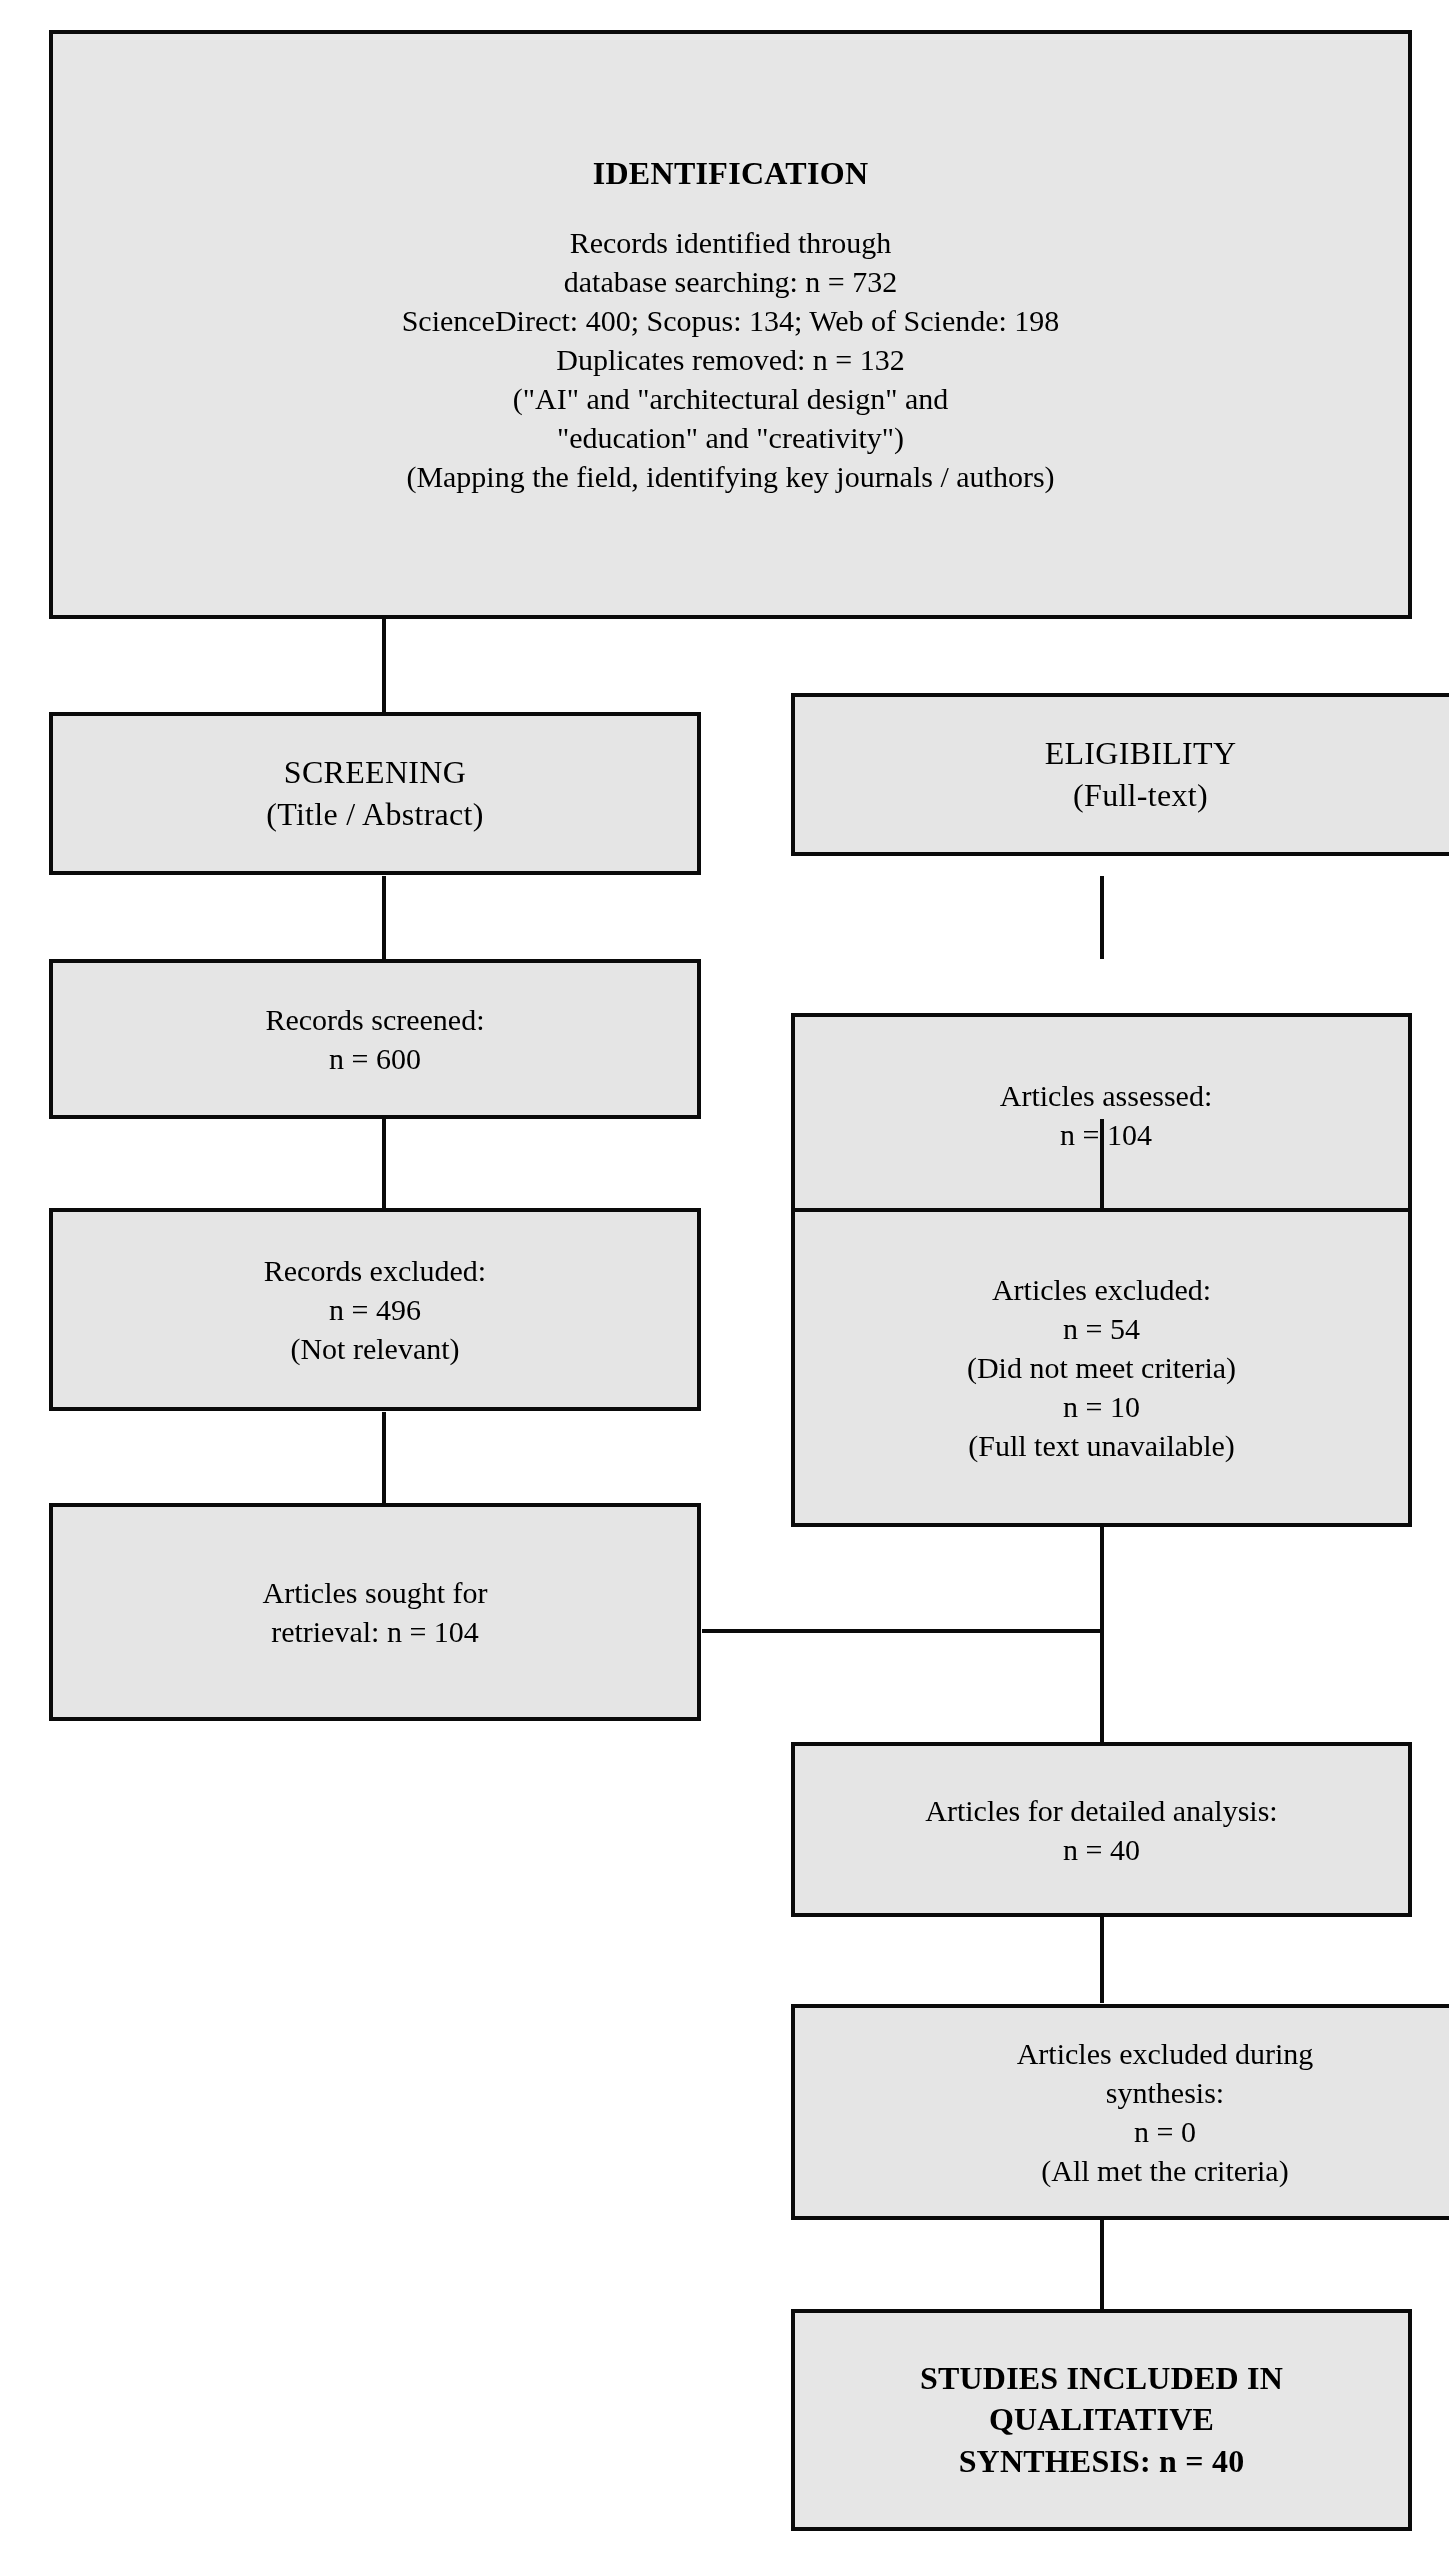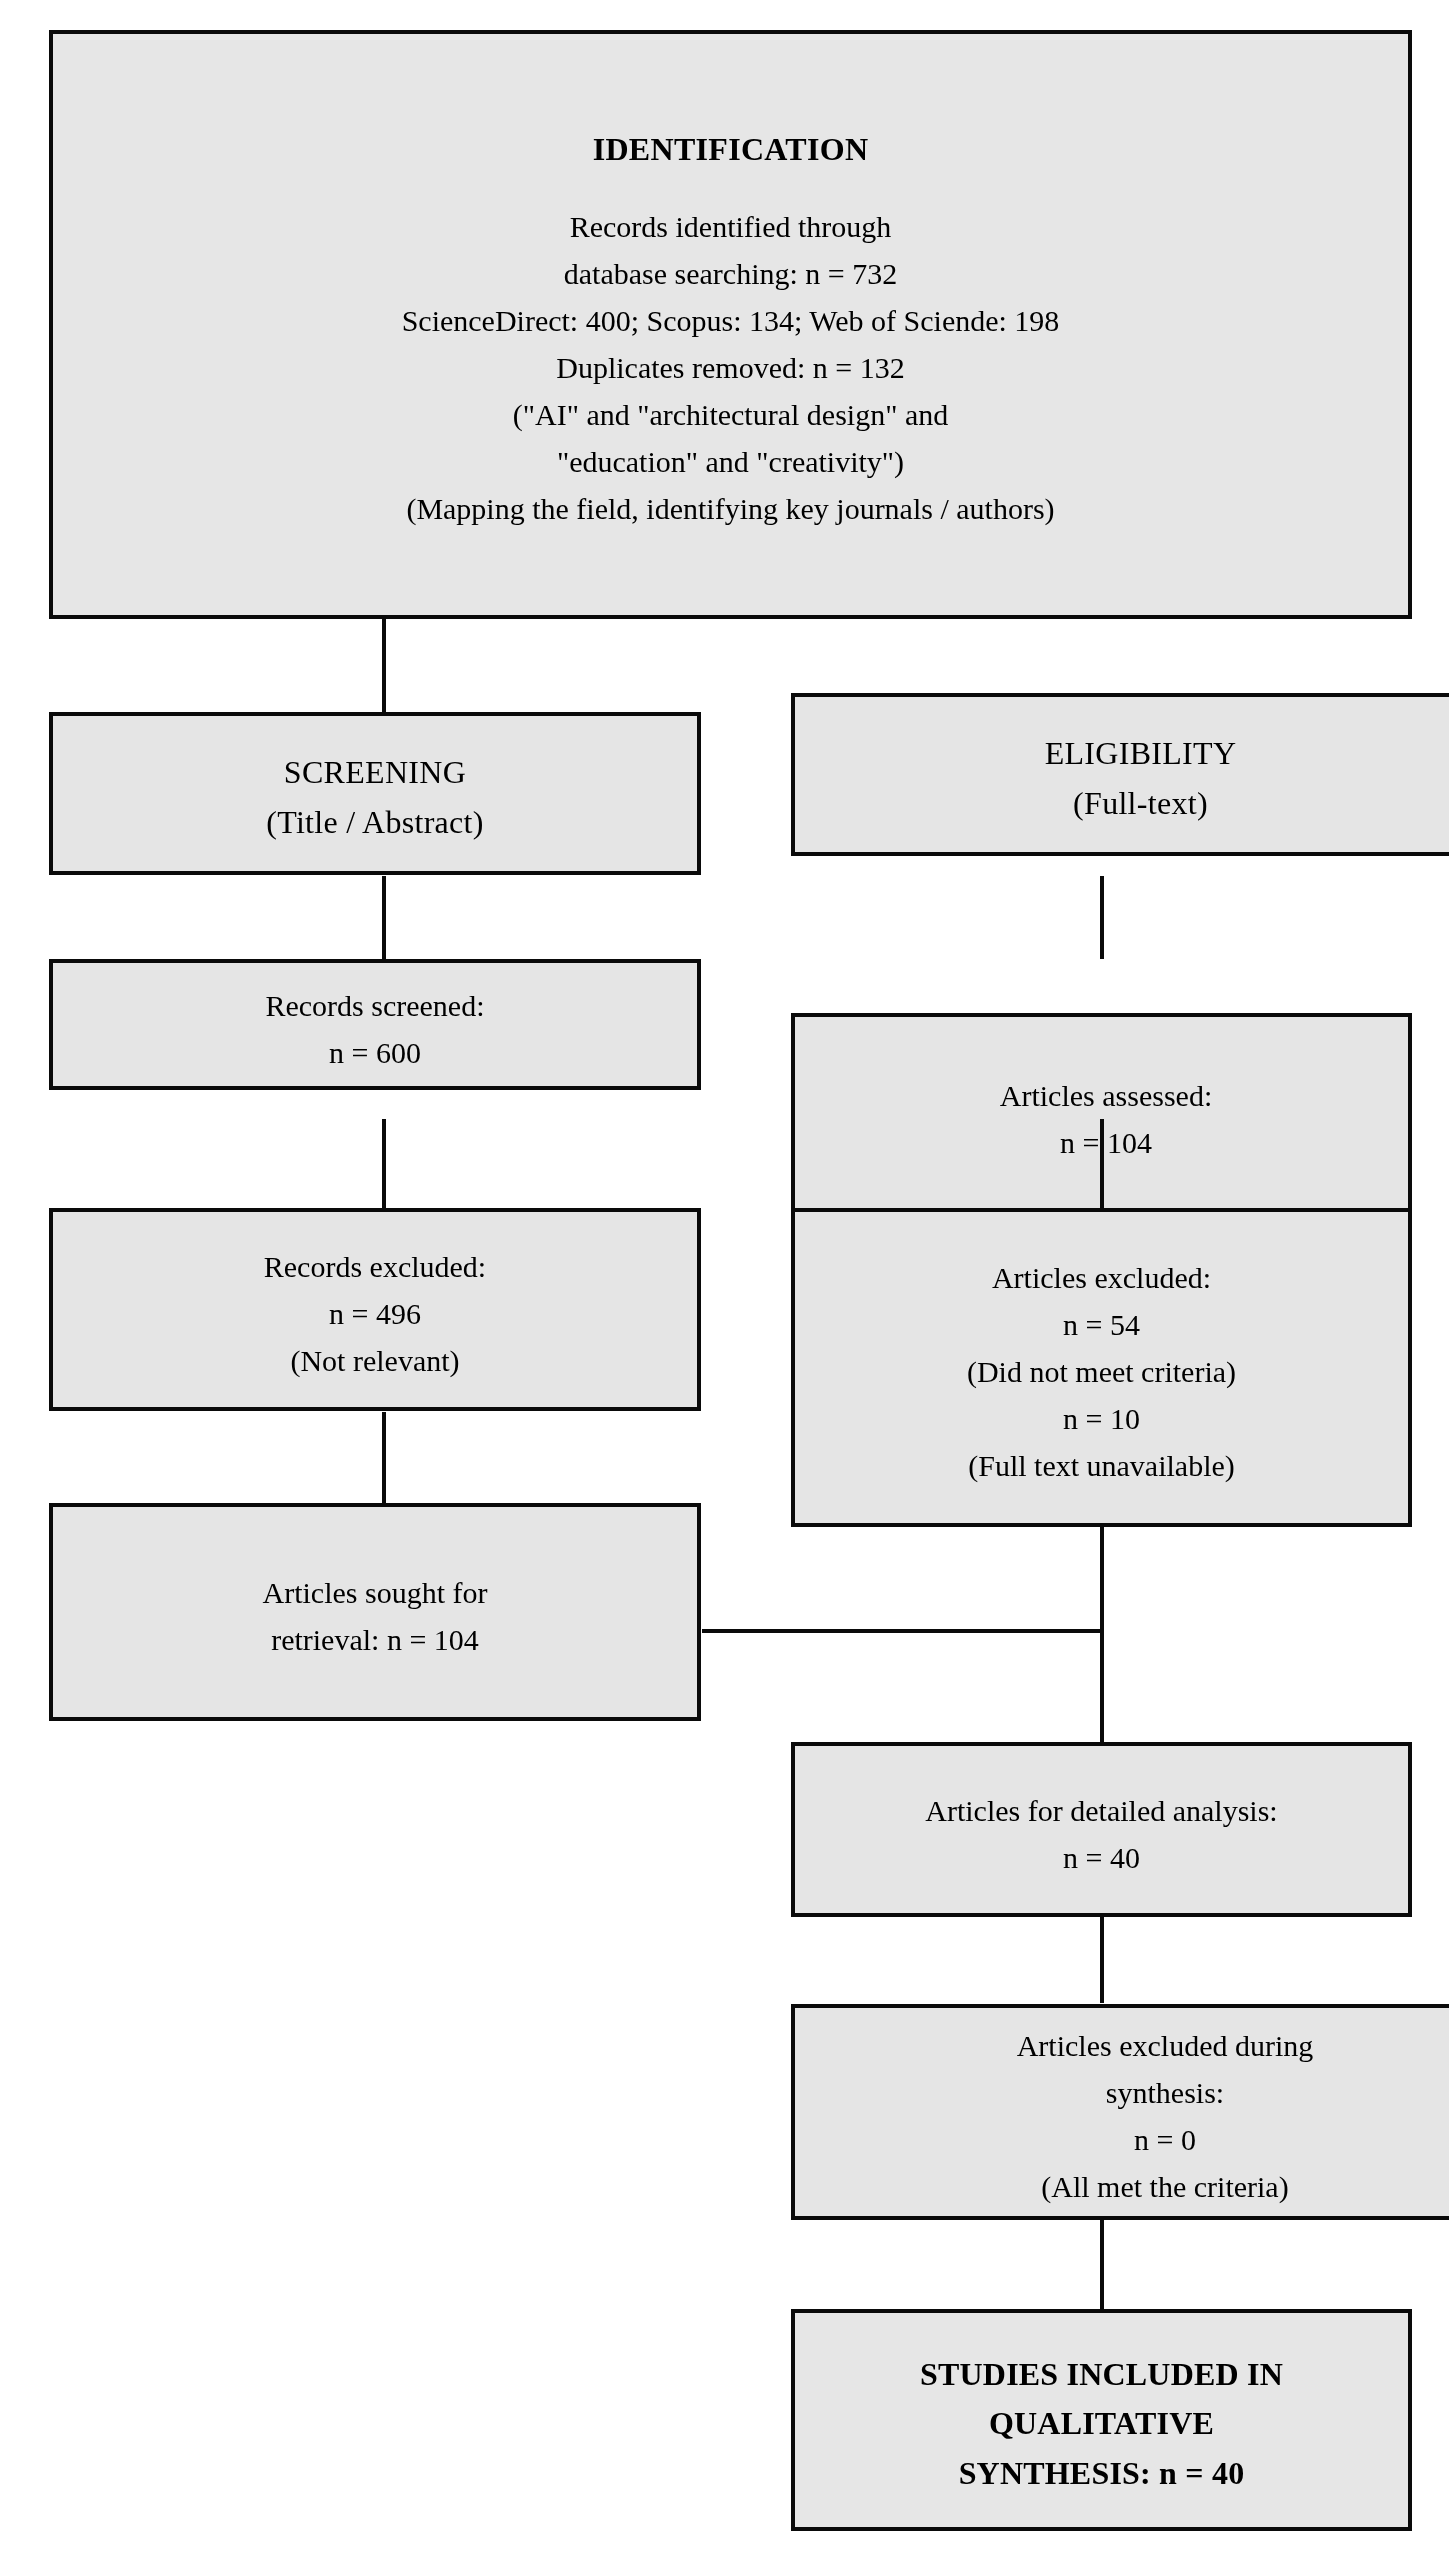--- a/index.html
+++ b/index.html
@@ -22,21 +22,21 @@
     display:flex;
     flex-direction:column;
     align-items:center;
     justify-content:center;
     text-align:center;
     line-height:1.30;
     font-size:30px;
     padding:6.2px 11px;
   }
   .box.shaded{ background:#e6e6e6; }
-  .box .ln{ display:block; width:100%; white-space:nowrap;margin-top:8px; }
+  .box .ln{ display:block; width:100%; white-space:nowrap; }
   .box .hdr{
     font-weight:bold;
     font-size:32px;
     letter-spacing:0.3px;
   }
   .box .stage-title{
     font-size:32px;
     letter-spacing:0.3px;
   }
   .gap{ display:block; height:28px; }
@@ -56,21 +56,21 @@
   
   #box-identification{ left:49px;  top:30px;   width:1363px; height:589px; }
   #conn-ident-screening{ left:382px; top:618px; height:94px; }
 
   #box-screening{   left:49px;   top:712px; width:652px; height:163px; }
   #box-eligibility{ left:791px; top:693px; width:699px; height:163px; }
 
   #conn-screening-records{ left:382px;  top:876px; height:83px; }
   #conn-eligibility-assessed{ left:1100px; top:876px; height:83px; }
 
-  #box-records-screened{ left:49px;   top:959px; width:652px; height:131px; }
+  #box-records-screened{ left:49px;   top:959px; width:652px; height:160px; }
   #box-articles-assessed{ left:791px; top:1013px; width:621px; height:204px;padding-left:20px; }
 
   #conn-records-excluded{ left:382px;  top:1119px; height:89px; }
   #conn-articles-excluded{ left:1100px; top:1119px; height:89px; }
 
   #box-records-excluded{  left:49px;   top:1208px; width:652px; height:203px; }
   #box-articles-excluded{ left:791px; top:1208px; width:621px; height:319px; }
 
   #conn-excluded-sought{ left:382px; top:1412px; height:91px; }
 

